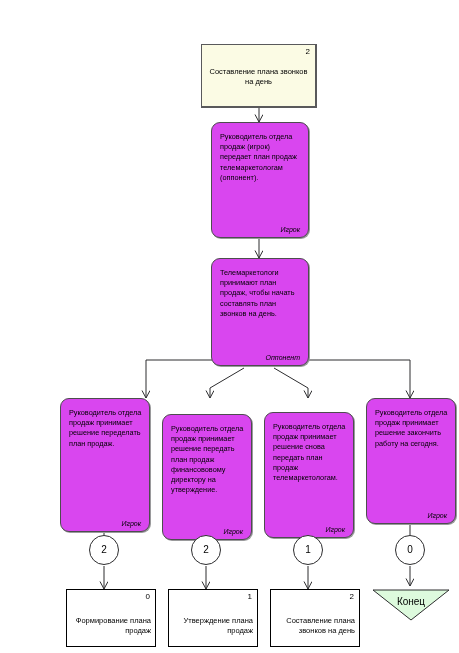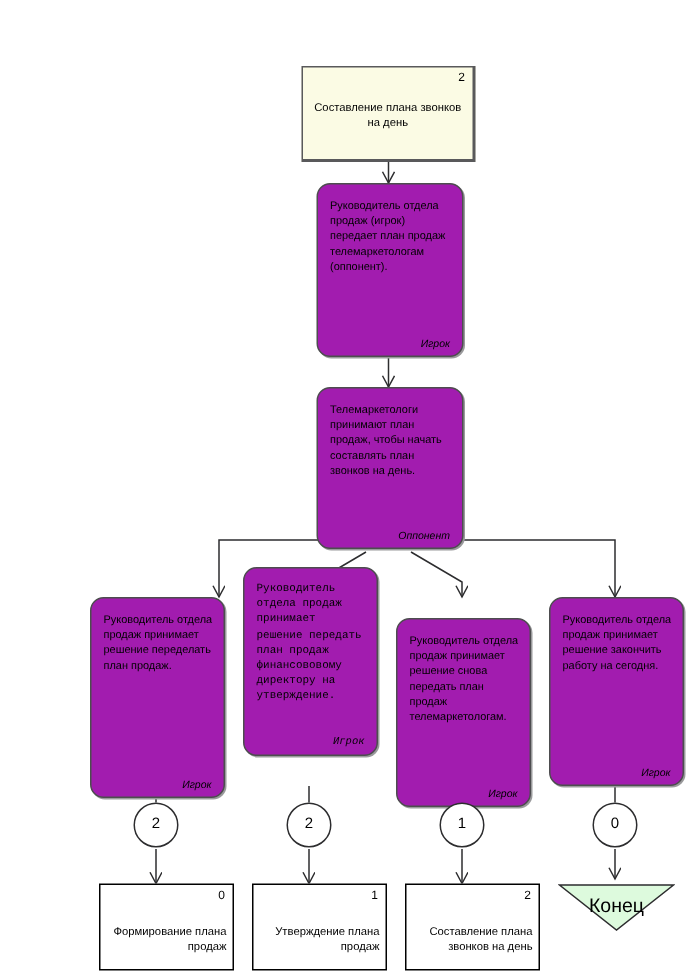--- a/index.html
+++ b/index.html
@@ -57,21 +57,21 @@
     text-align: center;
     font-size: 7.5px;
     line-height: 10px;
     color: #000;
     padding: 0 6px;
     box-sizing: border-box;
   }
 
   
   .action-box {
-    background: #a21caf;
+    background: #d946ef;
     border: 1px solid #4d4d4f;
     border-radius: 9px;
     box-shadow: 1px 1px 0 #9a9a9c;
   }
   .action-box .body {
     position: absolute;
     left: 8px;
     right: 7px;
     top: 9px;
     font-size: 7.3px;
@@ -131,21 +131,21 @@
   
   .end-node {
     position: absolute;
   }
   .end-node .label {
     position: absolute;
     left: 0;
     right: 0;
     top: 7px;
     text-align: center;
-    font-size: 13px;
+    font-size: 10px;
     color: #000;
   }
 </style>
 </head>
 <body>
 
 <div id="canvas">
 
   <svg id="edges" viewBox="0 0 459 653" xmlns="http://www.w3.org/2000/svg">
     <defs>
@@ -195,21 +195,21 @@
   <div class="node action-box" style="left:211px; top:258px; width:98px; height:108px;">
     <div class="body">Телемаркетологи принимают план продаж, чтобы начать составлять план звонков на день.</div>
     <span class="role">Оппонент</span>
   </div>
 
   <div class="node action-box" style="left:60px; top:398px; width:90px; height:134px;">
     <div class="body">Руководитель отдела продаж принимает решение переделать план продаж.</div>
     <span class="role">Игрок</span>
   </div>
 
-  <div class="node action-box" style="left:162px; top:378px; width:90px; height:126px;font-family:Liberation Mono, monospace;">
+  <div class="node action-box" style="left:162px; top:414px; width:90px; height:126px;">
     <div class="body">Руководитель отдела продаж принимает решение передать план продаж финансововому директору на утверждение.</div>
     <span class="role">Игрок</span>
   </div>
 
   <div class="node action-box" style="left:264px; top:398px; width:90px; height:126px;margin-top:14px;">
     <div class="body">Руководитель отдела продаж принимает решение снова передать план продаж телемаркетологам.</div>
     <span class="role">Игрок</span>
   </div>
 
   <div class="node action-box" style="left:366px; top:398px; width:90px; height:126px;">

